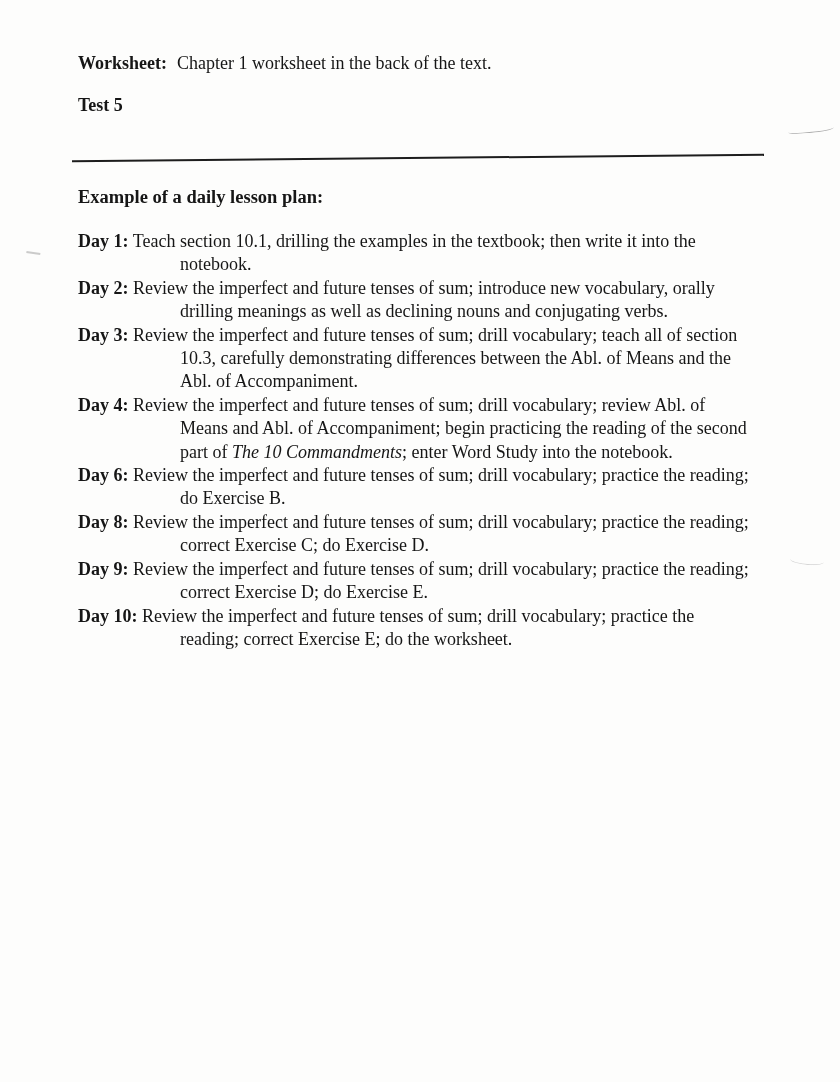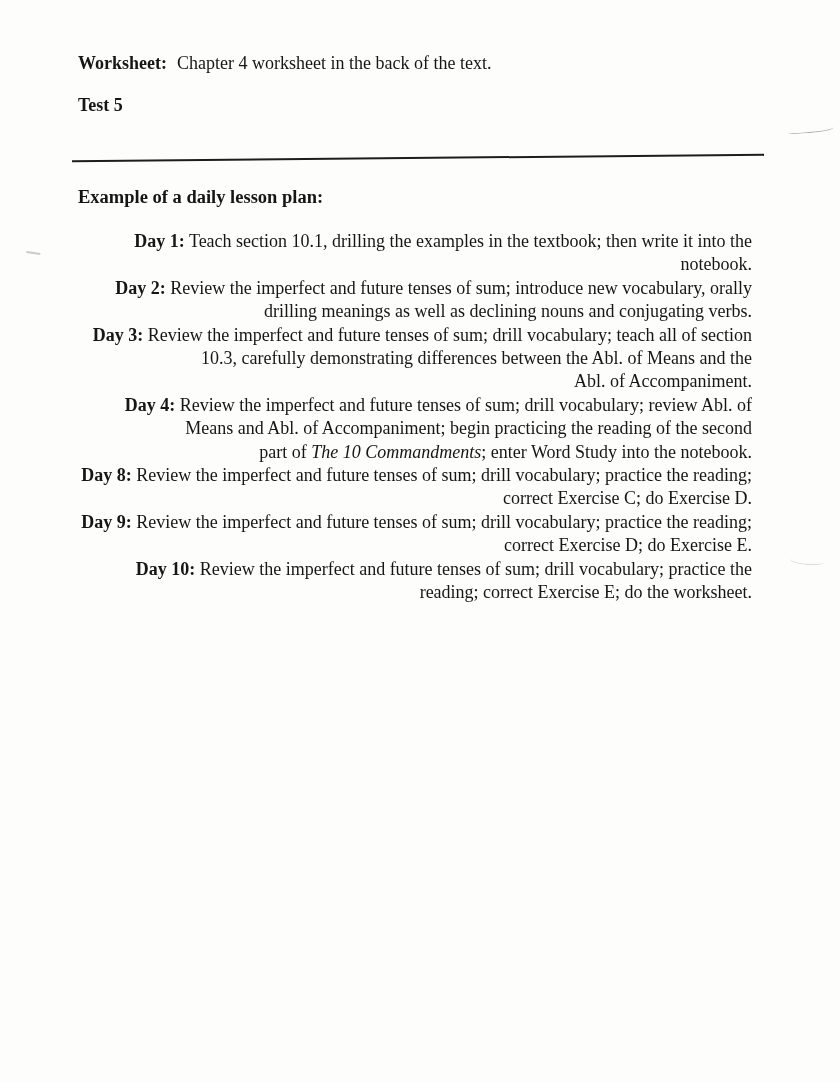--- a/index.html
+++ b/index.html
@@ -47,21 +47,20 @@
     margin-top: 26px;
     font-weight: bold;
     font-size: 18.5px;
     line-height: 24px;
   }
 
   .days {
     margin-top: 21px;
     font-size: 18px;
     line-height: 23.4px;
-    text-align: right;
   }
   .day {
     margin: 0;
     padding-left: 102px;
     text-indent: -102px;
   }
   .day-label { font-weight: bold; }
 
   
   .pen-mark {
@@ -97,34 +96,35 @@
     transform: rotate(3deg);
     opacity: 0.7;
   }
 </style>
 </head>
 <body>
 
 <div class="page">
 
   <div class="topline">
-    <span class="b worksheet-label">Worksheet:</span><span>Chapter 4 worksheet in the back of the text.</span>
+    <span class="b worksheet-label">Worksheet:</span><span>Chapter 1 worksheet in the back of the text.</span>
   </div>
 
   <div class="testline">Test 5</div>
 
   <div class="rule"></div>
 
   <div class="heading">Example of a daily lesson plan:</div>
 
   <div class="days">
       <p class="day"><span class="day-label">Day 1:</span> <span>Teach section 10.1, drilling the examples in the textbook; then write it into the notebook.</span></p>
       <p class="day"><span class="day-label">Day 2:</span> <span>Review the imperfect and future tenses of sum; introduce new vocabulary, orally drilling meanings as well as declining nouns and conjugating verbs.</span></p>
       <p class="day"><span class="day-label">Day 3:</span> <span>Review the imperfect and future tenses of sum; drill vocabulary; teach all of section 10.3, carefully demonstrating differences between the Abl. of Means and the Abl. of Accompaniment.</span></p>
       <p class="day"><span class="day-label">Day 4:</span> <span>Review the imperfect and future tenses of sum; drill vocabulary; review Abl. of Means and Abl. of Accompaniment; begin practicing the reading of the second part of </span><span class="i">The 10 Commandments</span><span>; enter Word Study into the notebook.</span></p>
+      <p class="day"><span class="day-label">Day 6:</span> <span>Review the imperfect and future tenses of sum; drill vocabulary; practice the reading; do Exercise B.</span></p>
       <p class="day"><span class="day-label">Day 8:</span> <span>Review the imperfect and future tenses of sum; drill vocabulary; practice the reading; correct Exercise C; do Exercise D.</span></p>
       <p class="day"><span class="day-label">Day 9:</span> <span>Review the imperfect and future tenses of sum; drill vocabulary; practice the reading; correct Exercise D; do Exercise E.</span></p>
       <p class="day"><span class="day-label">Day 10:</span> <span>Review the imperfect and future tenses of sum; drill vocabulary; practice the reading; correct Exercise E; do the worksheet.</span></p>
     </div>
 
   <div class="pen-mark mark-top-right"></div>
   <div class="pen-mark mark-left"></div>
   <div class="pen-mark mark-mid-right"></div>
 
 </div>

